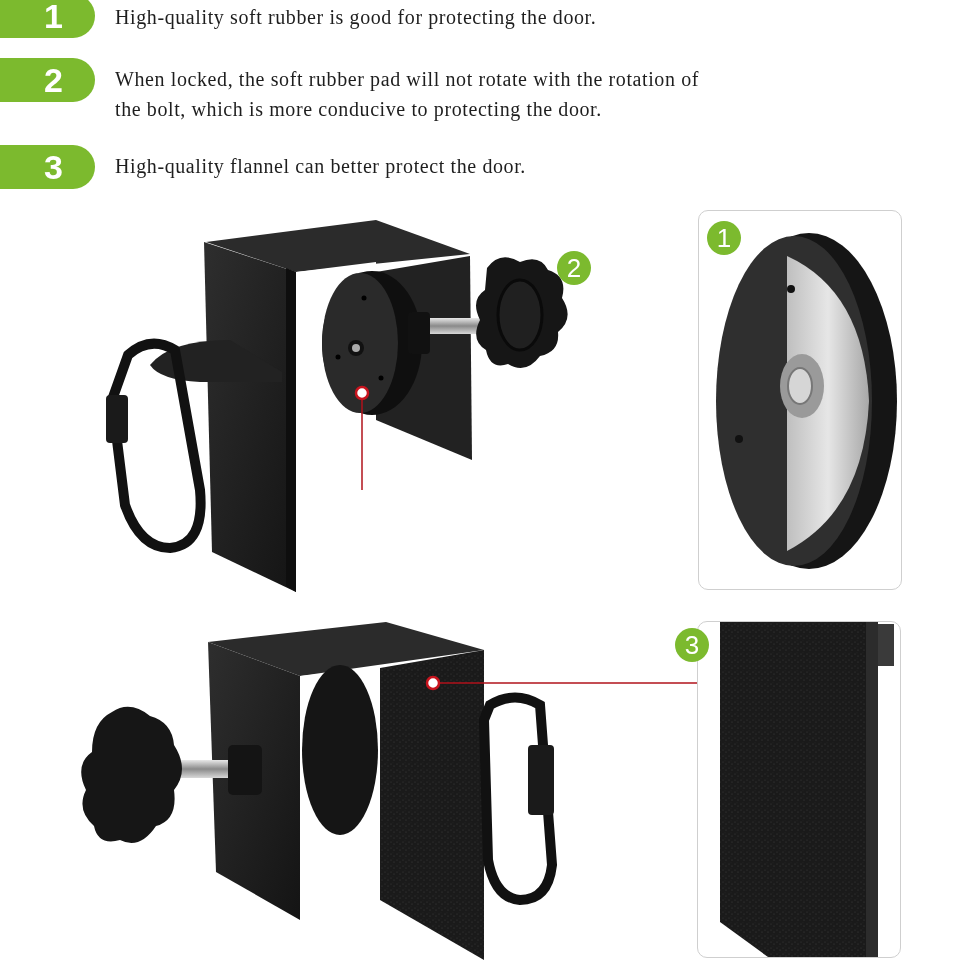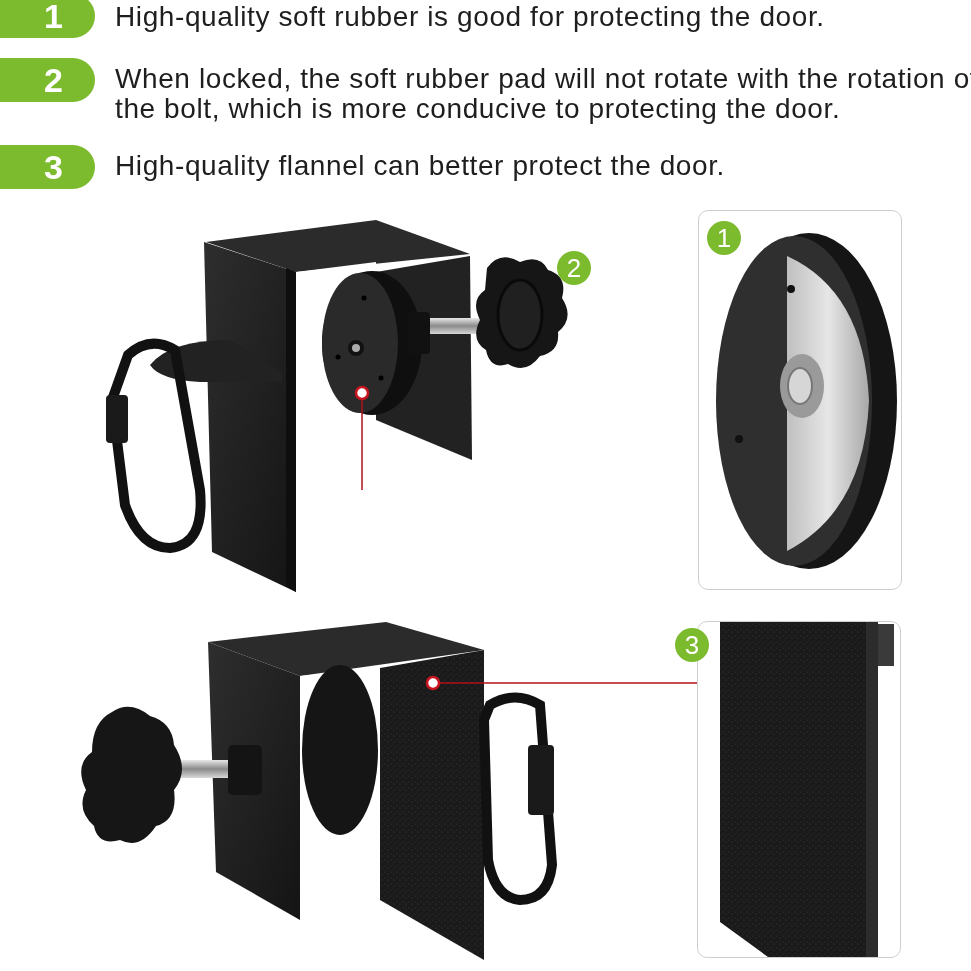--- a/index.html
+++ b/index.html
@@ -1,18 +1,18 @@
 <!DOCTYPE html>
 <html><head>
 <meta charset="utf-8">
 <style>
   html,body{margin:0;padding:0;background:#ffffff;}
   body{width:971px;height:971px;position:relative;overflow:hidden;font-family:"Liberation Sans",sans-serif;}
   .badge-pill{position:absolute;left:0;width:95px;height:44px;background:#7cba2e;border-radius:0 22px 22px 0;color:#fff;font-weight:bold;font-size:34px;display:flex;align-items:center;justify-content:flex-end;padding-right:32px;box-sizing:border-box;}
-  .feat-text{position:absolute;left:115px;font-size:28px;line-height:30px;color:#1e1e1e;letter-spacing:0.6px;white-space:pre;}
+  .feat-text{position:absolute;left:115px;font-size:20px;line-height:30px;color:#1e1e1e;letter-spacing:0.6px;white-space:pre;font-family:Liberation Serif, serif;}
   .num-circle{position:absolute;width:34px;height:34px;border-radius:50%;background:#7cba2e;color:#fff;font-size:26px;display:flex;align-items:center;justify-content:center;}
   .card{position:absolute;border:1.5px solid #cfcfcf;border-radius:10px;background:#fff;overflow:hidden;}
   svg{position:absolute;left:0;top:0;}
 </style>
 </head>
 <body>
 
 <div>
   <div class="badge-pill" style="top:-6px;">
       <span>1</span>

